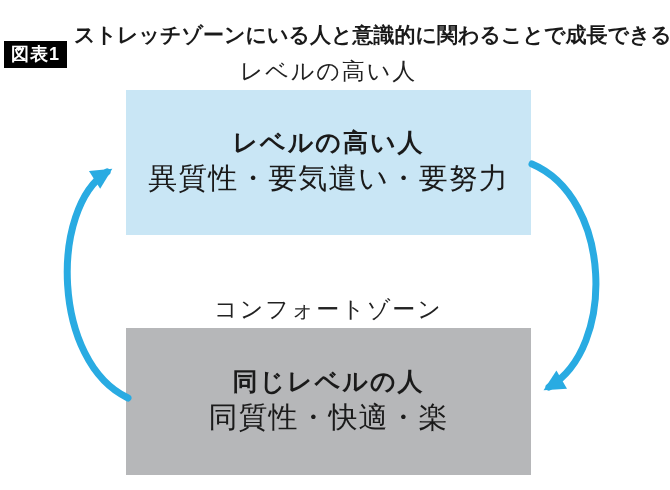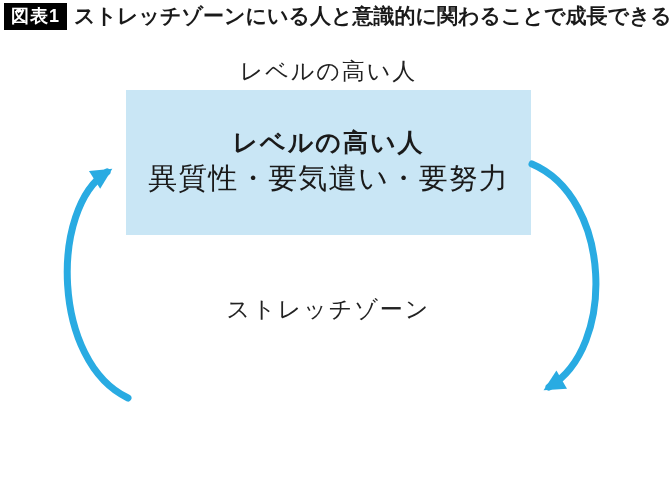--- a/index.html
+++ b/index.html
@@ -23,20 +23,21 @@
     white-space: nowrap;
   }
   .badge {
     background: var(--badge-bg, #000000);
     color: var(--badge-text, #ffffff);
     font-size: 18px;
     font-weight: bold;
     line-height: 1;
     padding: 4px 7px 5px;
     letter-spacing: 1px;
+    margin-top: 39px;
   }
   .title {
     font-size: 21px;
     font-weight: bold;
     letter-spacing: 0px;
   }
   .zone-label {
     position: absolute;
     left: 126px;
     width: 405px;
@@ -95,22 +96,26 @@
     <span class="title">ストレッチゾーンにいる人と意識的に関わることで成長できる。</span>
   </div>
 
   <div class="zone-label stretch">レベルの高い人</div>
 
   <div class="box stretch">
     <div class="box-heading">レベルの高い人</div>
     <div class="box-sub">異質性・要気遣い・要努力</div>
   </div>
 
-  <div class="zone-label comfort">ストレッチゾーン</div>
+  <div class="zone-label comfort">コンフォートゾーン</div>
 
+  <div class="box comfort">
+    <div class="box-heading">同じレベルの人</div>
+    <div class="box-sub">同質性・快適・楽</div>
+  </div>
 
   <svg class="arrows" viewBox="0 0 670 490" xmlns="http://www.w3.org/2000/svg" aria-hidden="true">
     <defs>
       <marker id="ah" viewBox="0 0 10 10" refX="7" refY="5" markerWidth="24" markerHeight="21" orient="auto" markerUnits="userSpaceOnUse">
         <path d="M 0 0 L 10 5 L 0 10 z"></path>
       </marker>
     </defs>
     <path class="arrow-path" d="M 128 398 C 52 362, 50 208, 107 172" marker-end="url(#ah)"></path>
     <path class="arrow-path" d="M 532 164 C 612 198, 616 348, 549 387" marker-end="url(#ah)"></path>
   </svg>

